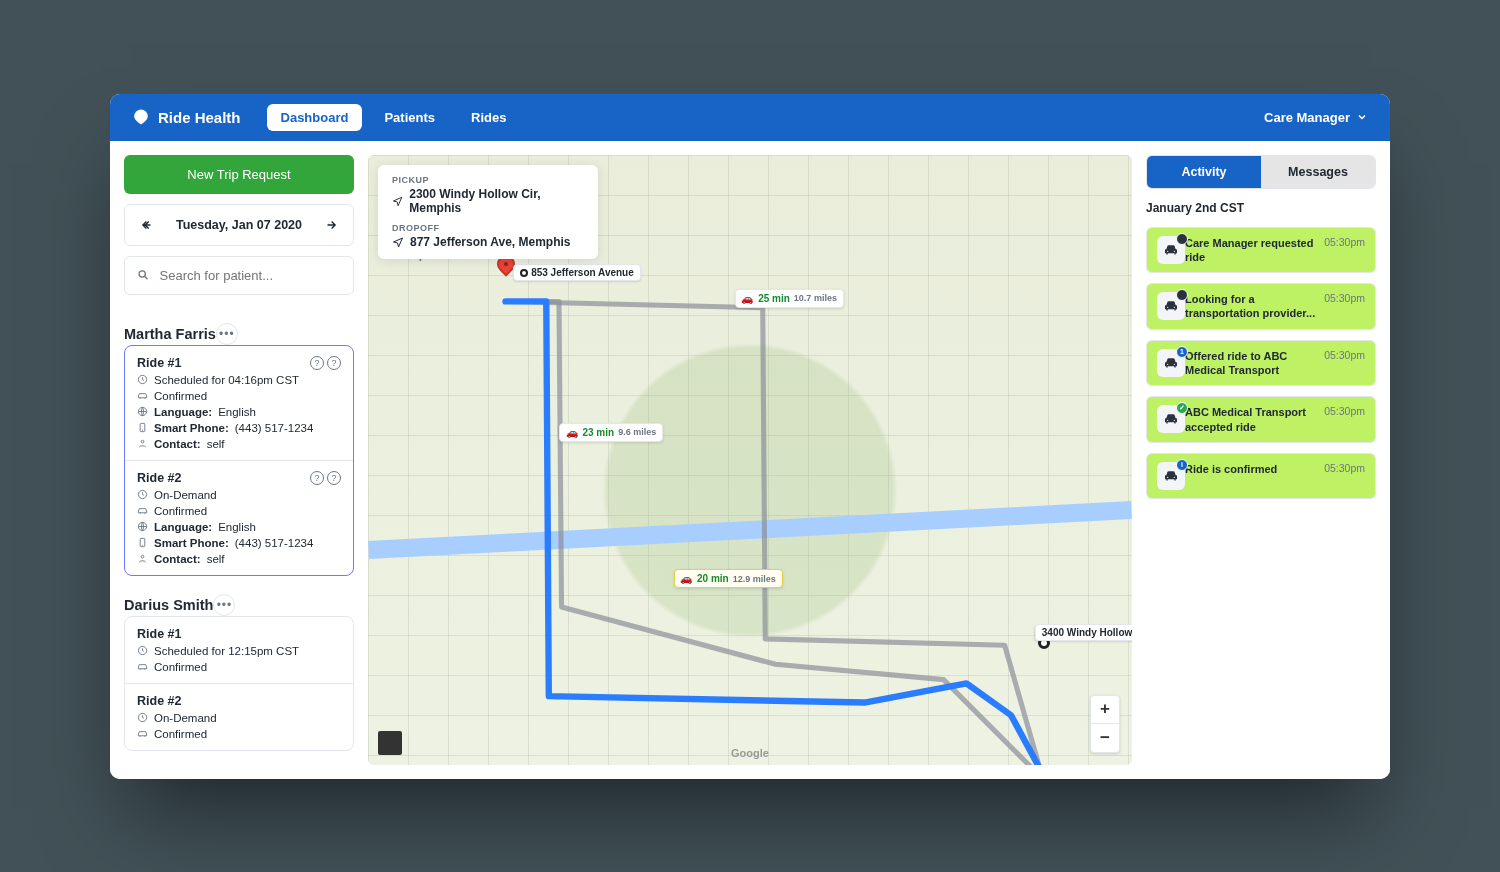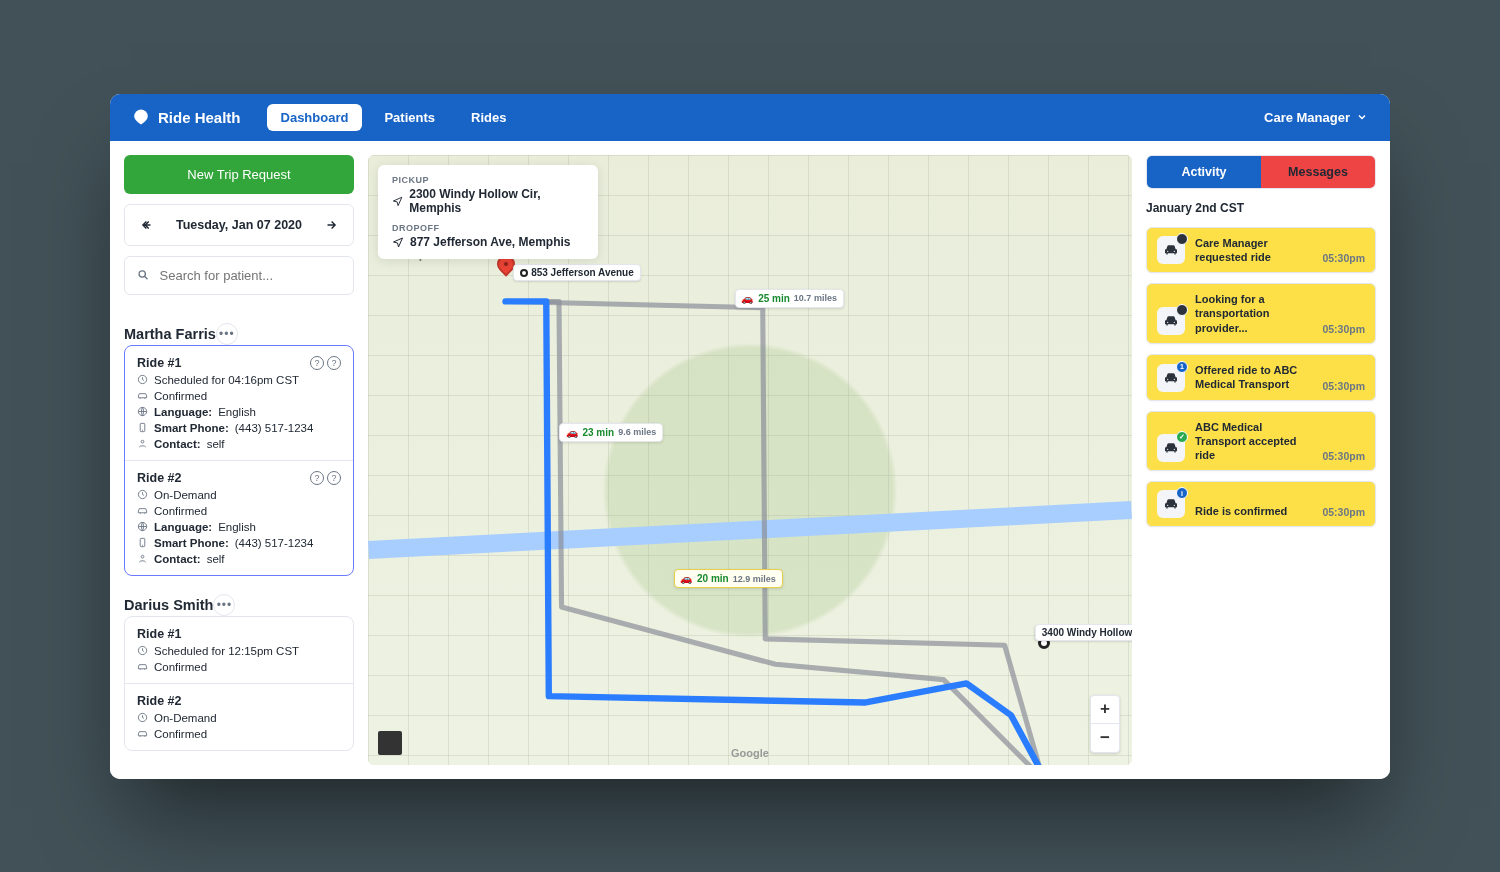--- a/index.html
+++ b/index.html
@@ -76,29 +76,29 @@
   .map-addr .row:last-child{margin-bottom:0}
   .city{position:absolute;font-size:12px;font-weight:700;color:#7a8470;letter-spacing:.5px}
   .zoom{position:absolute;right:12px;bottom:12px;width:30px;background:#fff;border:1px solid var(--border);border-radius:4px;display:flex;flex-direction:column;box-shadow:0 1px 3px rgba(0,0,0,.15)}
   .zoom button{border:0;background:transparent;height:28px;font-size:17px;font-weight:700;cursor:pointer;color:#333}
   .zoom button:first-child{border-bottom:1px solid var(--border)}
   .glogo{position:absolute;left:50%;bottom:6px;transform:translateX(-50%);font-size:11px;font-weight:600;color:#999}
   .sq{position:absolute;left:10px;bottom:10px;width:24px;height:24px;background:#333;border-radius:2px}
   
   .right{width:230px;display:flex;flex-direction:column;gap:12px}
   .tabs{display:flex;border:1px solid var(--border);border-radius:6px;overflow:hidden}
-  .tab{flex:1;text-align:center;padding:9px 0;font-size:12.5px;font-weight:700;cursor:pointer;background:#ef4444;color:var(--text)}
+  .tab{flex:1;text-align:center;padding:9px 0;font-size:12.5px;font-weight:700;cursor:pointer;background:#e5e5e5;color:var(--text)}
   .tab.active{background:var(--blue);color:#fff}
   .evdate{text-align:left;font-size:12px;font-weight:800;color:var(--text)}
-  .event{display:flex;gap:10px;align-items:flex-end;background:#fde047;border:1px solid var(--border);border-radius:6px;padding:8px 10px;box-shadow:0 1px 2px rgba(0,0,0,.03)}
+  .event{display:flex;align-items:flex-start;background:#bef264;border:1px solid var(--border);border-radius:6px;padding:8px 10px;box-shadow:0 1px 2px rgba(0,0,0,.03)}
   .eicon{width:28px;height:28px;background:#f3f5f8;border-radius:6px;display:flex;align-items:center;justify-content:center;flex:0 0 28px;position:relative}
   .eicon svg{width:16px;height:16px;color:#2c323c}
   .edot{position:absolute;top:-3px;right:-3px;width:12px;height:12px;border-radius:50%;border:1.5px solid #fff;display:flex;align-items:center;justify-content:center;font-size:7px;font-weight:800;color:#fff}
   .etext{flex:1;font-size:11px;font-weight:700;color:var(--text);line-height:1.3}
-  .etime{font-size:10.5px;color:var(--muted);font-weight:700}
+  .etime{font-size:10.5px;color:var(--muted);font-weight:400}
 </style>
 </head>
 <body>
 
 <div class="laptop">
 
   <div class="topbar">
     <div class="brand">
       <svg viewBox="0 0 24 24">
           <path d="M12 2a9 9 0 0 0-9 9c0 6 9 11 9 11s9-5 9-11a9 9 0 0 0-9-9z"></path>

